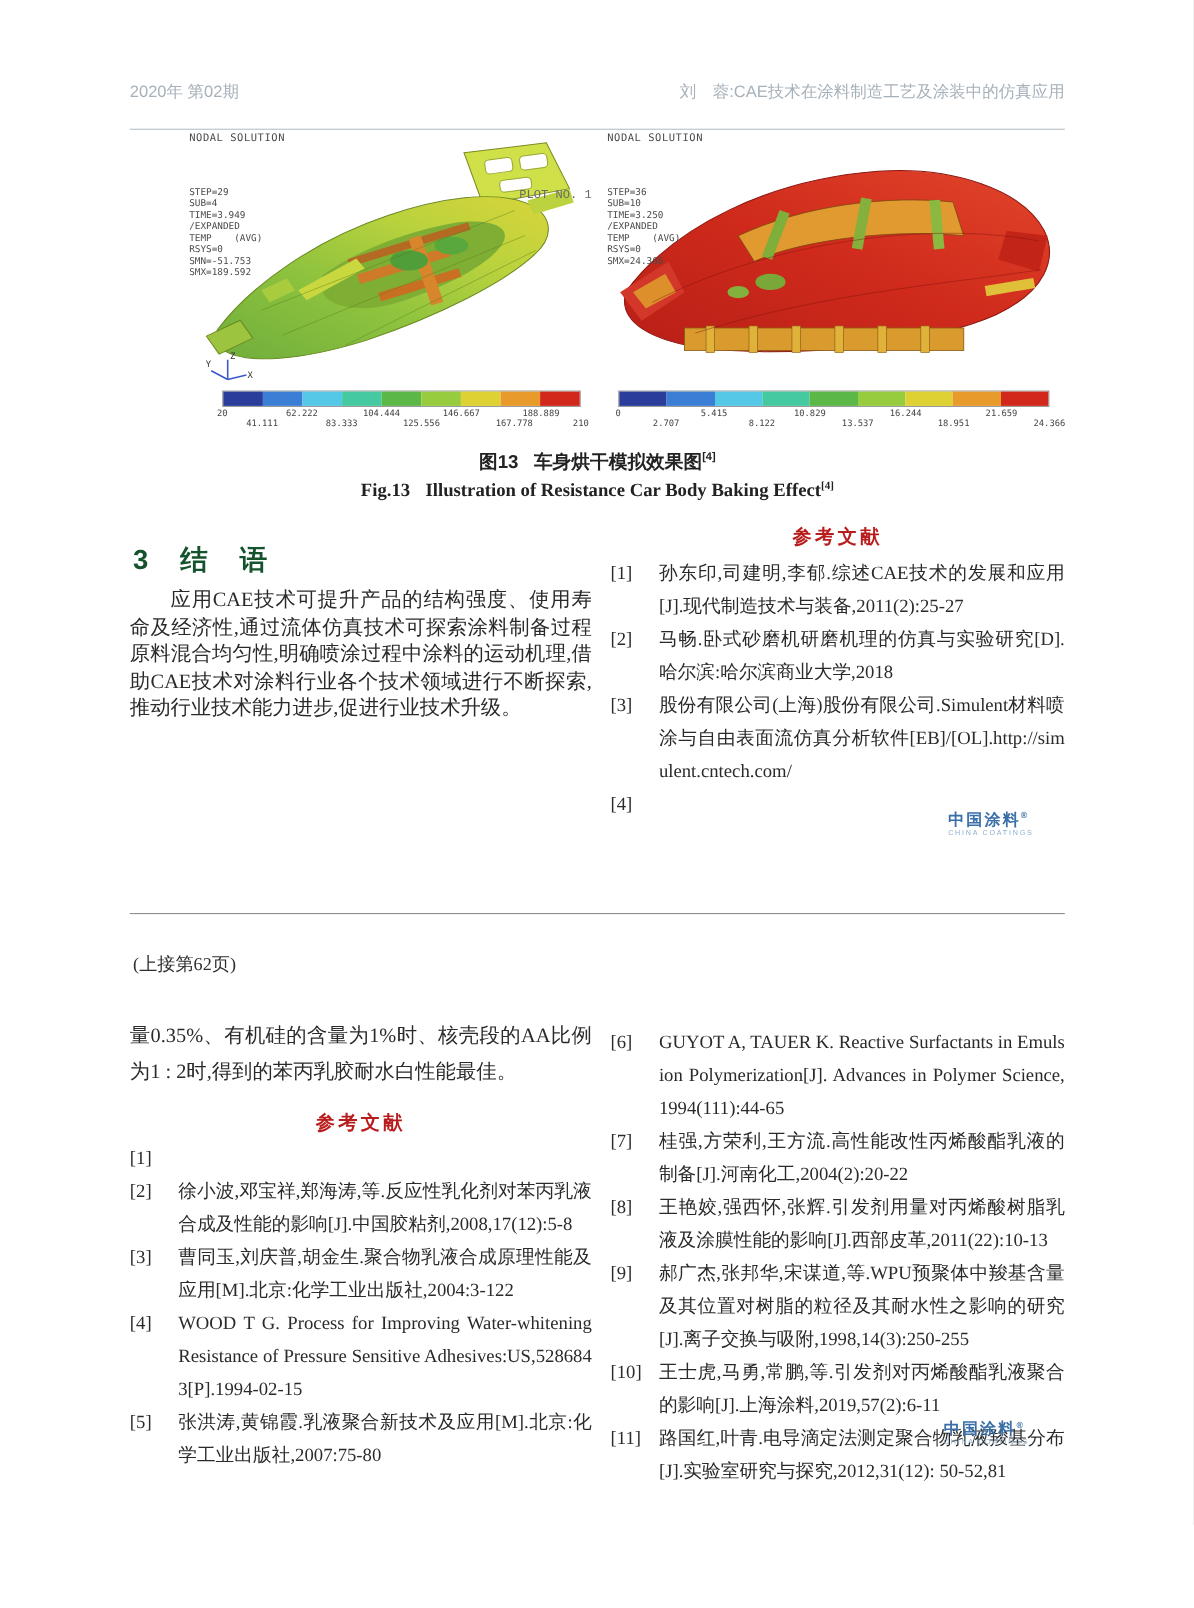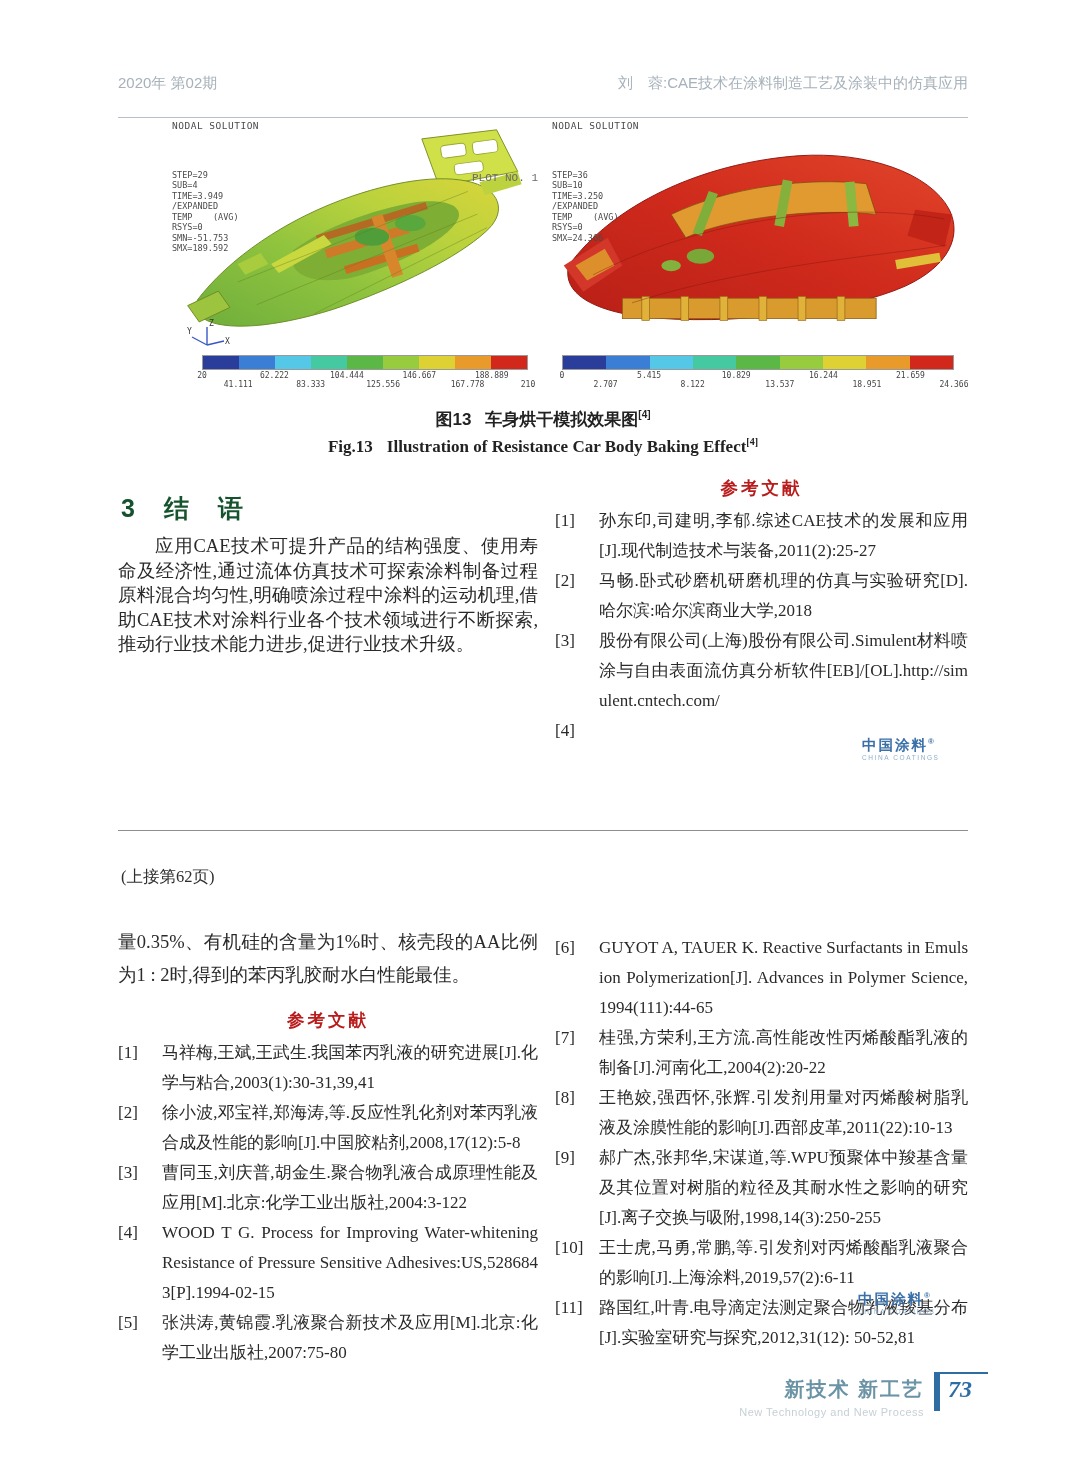--- a/index.html
+++ b/index.html
@@ -284,21 +284,20 @@
   <div class="col-left cont-para">
     <p>量0.35%、有机硅的含量为1%时、核壳段的AA比例为1 : 2时,得到的苯丙乳胶耐水白性能最佳。</p>
   </div>
 
   <div class="col-left refs-bottom-left">
     <div class="ref-heading">参考文献</div>
     <div class="ref-list">
 
         <div class="ref-item">
           <span class="ref-num">[1]</span>
-          <span class="ref-text">马祥梅,王斌,王武生.我国苯丙乳液的研究进展[J].化学与粘合,2003(1):30-31,39,41</span>
         </div>
 
         <div class="ref-item">
           <span class="ref-num">[2]</span>
           <span class="ref-text">徐小波,邓宝祥,郑海涛,等.反应性乳化剂对苯丙乳液合成及性能的影响[J].中国胶粘剂,2008,17(12):5-8</span>
         </div>
 
         <div class="ref-item">
           <span class="ref-num">[3]</span>
           <span class="ref-text">曹同玉,刘庆普,胡金生.聚合物乳液合成原理性能及应用[M].北京:化学工业出版社,2004:3-122</span>
@@ -349,21 +348,14 @@
           <span class="ref-text">路国红,叶青.电导滴定法测定聚合物乳液羧基分布[J].实验室研究与探究,2012,31(12): 50-52,81</span>
         </div>
       </div>
   </div>
 
   <div class="logo logo-bottom">
     <div class="logo-cn" style="color: rgb(58, 111, 168);"><span>中国涂料</span><sup>®</sup></div>
     <div class="logo-en" style="color: rgb(143, 176, 204);">CHINA COATINGS</div>
   </div>
 
-  <div class="footer">
-    <div class="footer-titles">
-      <div class="footer-cn" style="color: rgb(106, 147, 165);">新技术 新工艺</div>
-      <div class="footer-en">New Technology and New Process</div>
-    </div>
-    <div class="page-num" style="color: rgb(45, 109, 163); border-color: rgb(45, 109, 163);">73</div>
-  </div>
 
 </div>
 
 </body></html>

